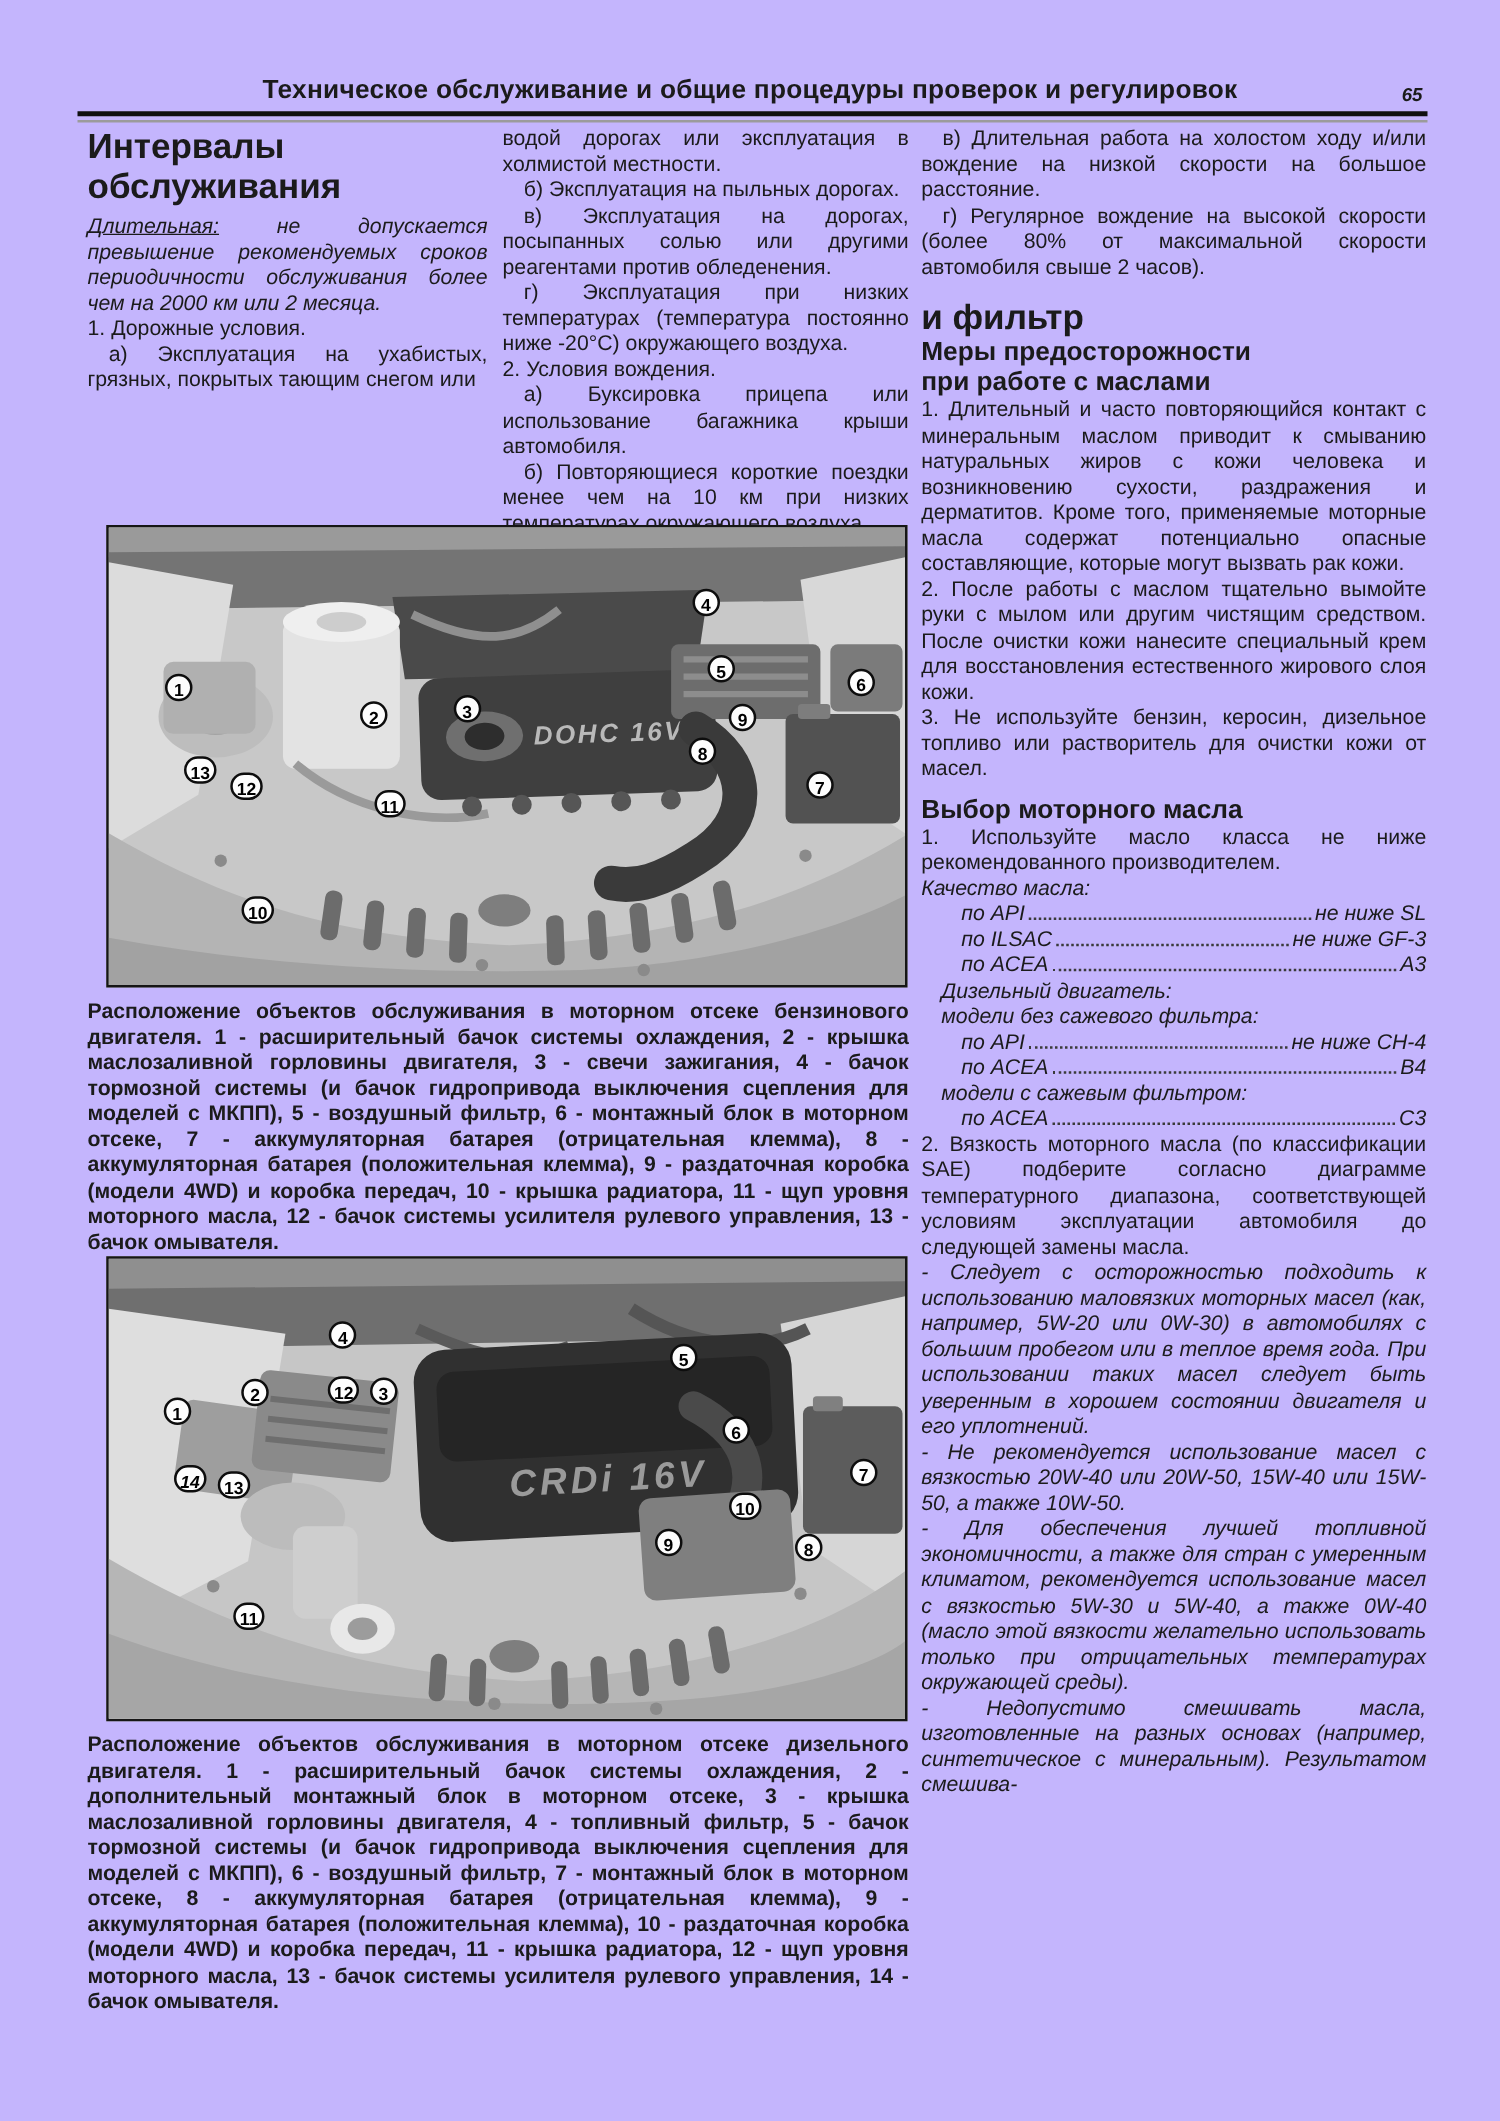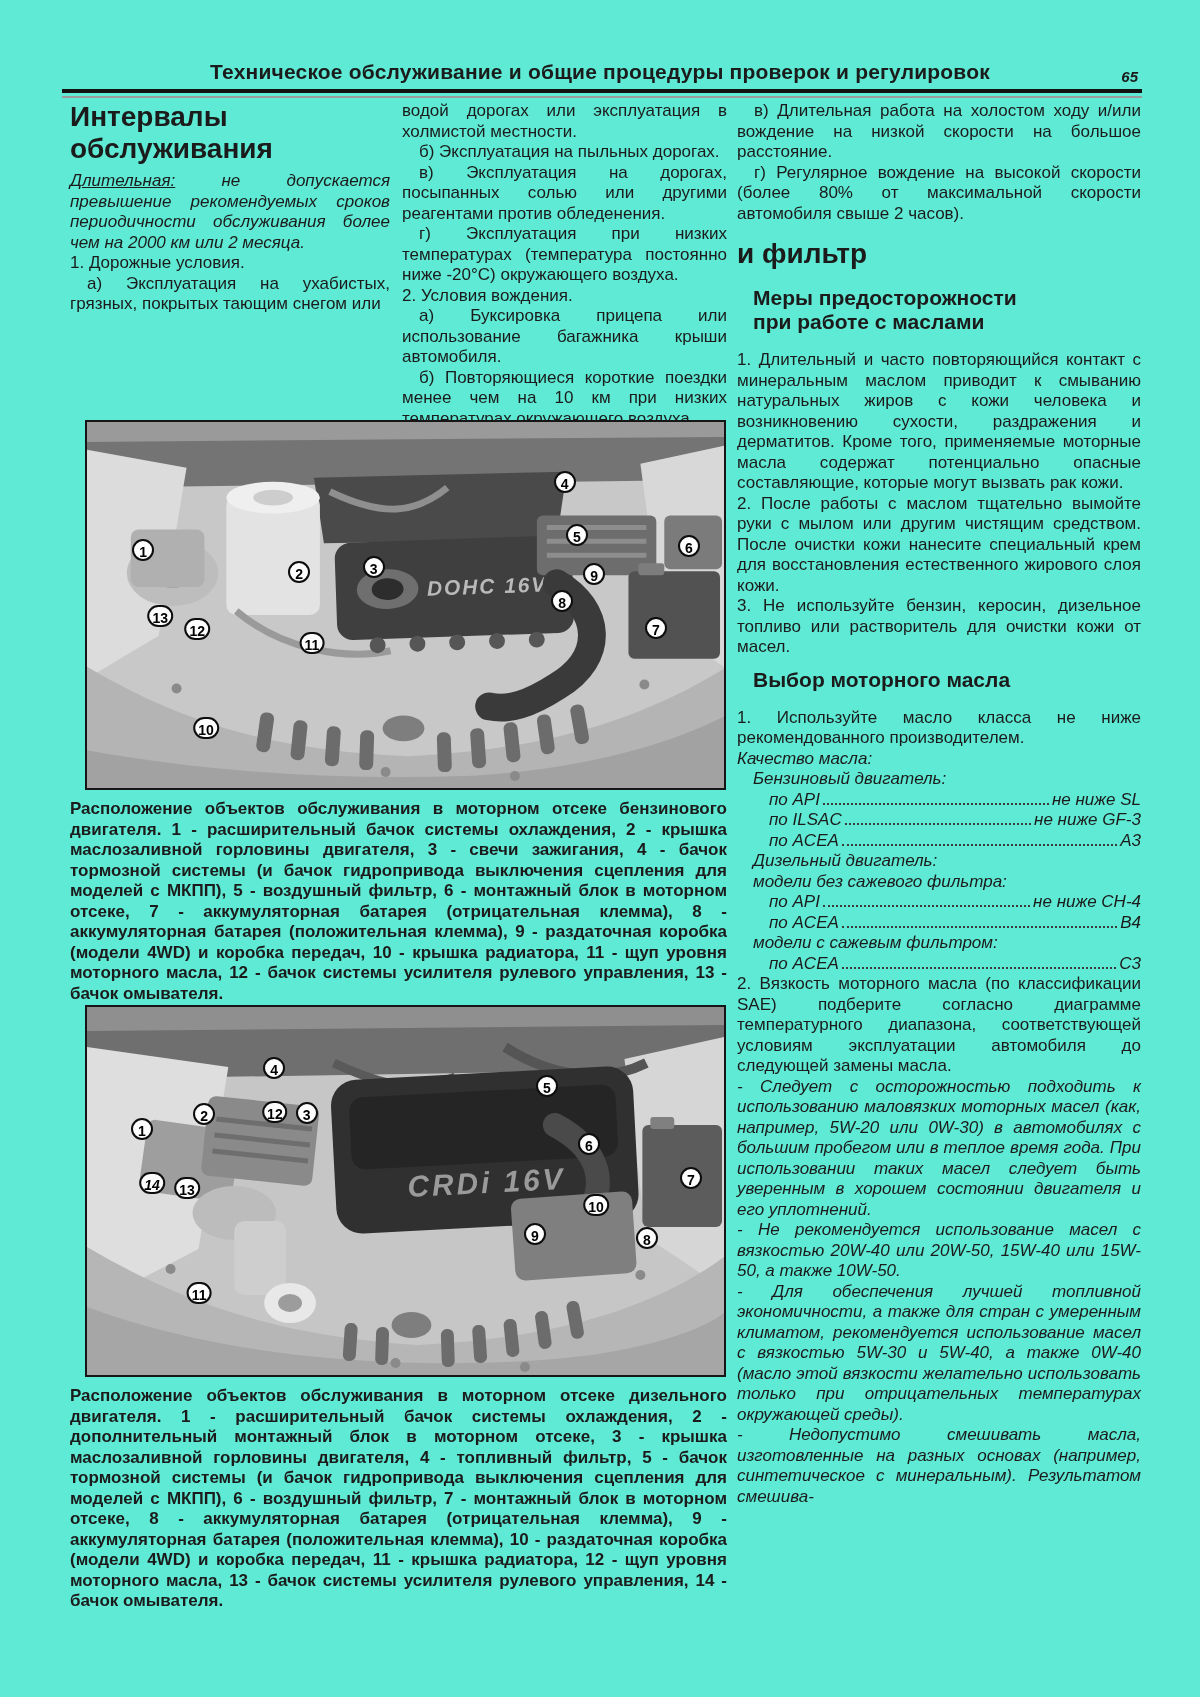--- a/index.html
+++ b/index.html
@@ -1,19 +1,19 @@
 <!DOCTYPE html>
 <html lang="ru"><head>
 <meta charset="utf-8">
 <style>
   html,body{margin:0;padding:0;}
   body{background:#888;font-family:"Liberation Sans", sans-serif;}
   .page{
     position:relative;width:1200px;height:1697px;margin:0 auto;
-    background:#5eead4;color:#1b1b1b;overflow:hidden;
+    background:#c4b5fd;color:#1b1b1b;overflow:hidden;
   }
   
   .hdr-title{
     position:absolute;left:140px;top:60px;width:920px;
     font-size:21px;font-weight:700;text-align:center;letter-spacing:.2px;
   }
   .hdr-num{
     position:absolute;right:62px;top:68px;font-size:15px;font-weight:700;font-style:italic;
   }
   .rule-a{position:absolute;left:62px;right:58px;top:89px;height:4px;background:#101010;}
@@ -22,21 +22,21 @@
   
   .col{position:absolute;font-size:17px;line-height:20.5px;text-align:justify;}
   #col-left{left:70px;top:101px;width:320px;}
   #col-mid{left:402px;top:101px;width:325px;}
   #col-right{left:737px;top:101px;width:404px;}
   .p{margin:0;}
   .ind{text-indent:17px;}
   .it{font-style:italic;}
   .u{text-decoration:underline;}
   .h-big{font-size:28px;line-height:32px;font-weight:700;text-align:left;margin:0;}
-  .h-sub{font-size:21px;line-height:24px;font-weight:700;text-align:left;margin:16px;}
+  .h-sub{font-size:21px;line-height:24px;font-weight:700;text-align:left;margin:0;}
   .mt6{margin-top:6px;} .mt10{margin-top:10px;} .mt14{margin-top:14px;}
 
   
   .spec{font-style:italic;}
   .spec-group{padding-left:16px;}
   .spec-row{display:flex;align-items:baseline;padding-left:32px;}
   .spec-dots{flex:1;border-bottom:2px dotted #3a3a3a;margin:0 3px 4px 3px;min-width:12px;}
 
   
   .photo{
@@ -101,21 +101,20 @@
       <div>при работе с маслами</div>
     </div>
     <div class="p">1. Длительный и часто повторяющийся контакт с минеральным маслом приводит к смыванию натуральных жиров с кожи человека и возникновению сухости, раздражения и дерматитов. Кроме того, применяемые моторные масла содержат потенциально опасные составляющие, которые могут вызвать рак кожи.</div>
     <div class="p">2. После работы с маслом тщательно вымойте руки с мылом или другим чистящим средством. После очистки кожи нанесите специальный крем для восстановления естественного жирового слоя кожи.</div>
     <div class="p">3. Не используйте бензин, керосин, дизельное топливо или растворитель для очистки кожи от масел.</div>
     <div class="h-sub mt10">Выбор моторного масла</div>
     <div class="p">1. Используйте масло класса не ниже рекомендованного производителем.</div>
 
     <div class="spec">
       <div>Качество масла:</div>
-      <div class="spec-group">Бензиновый двигатель:</div>
       <div class="spec-row">
         <span>по API</span>
           <span class="spec-dots"></span>
           <span>не ниже SL</span>
       </div>
       <div class="spec-row">
         <span>по ILSAC</span>
           <span class="spec-dots"></span>
           <span>не ниже GF-3</span>
       </div>

